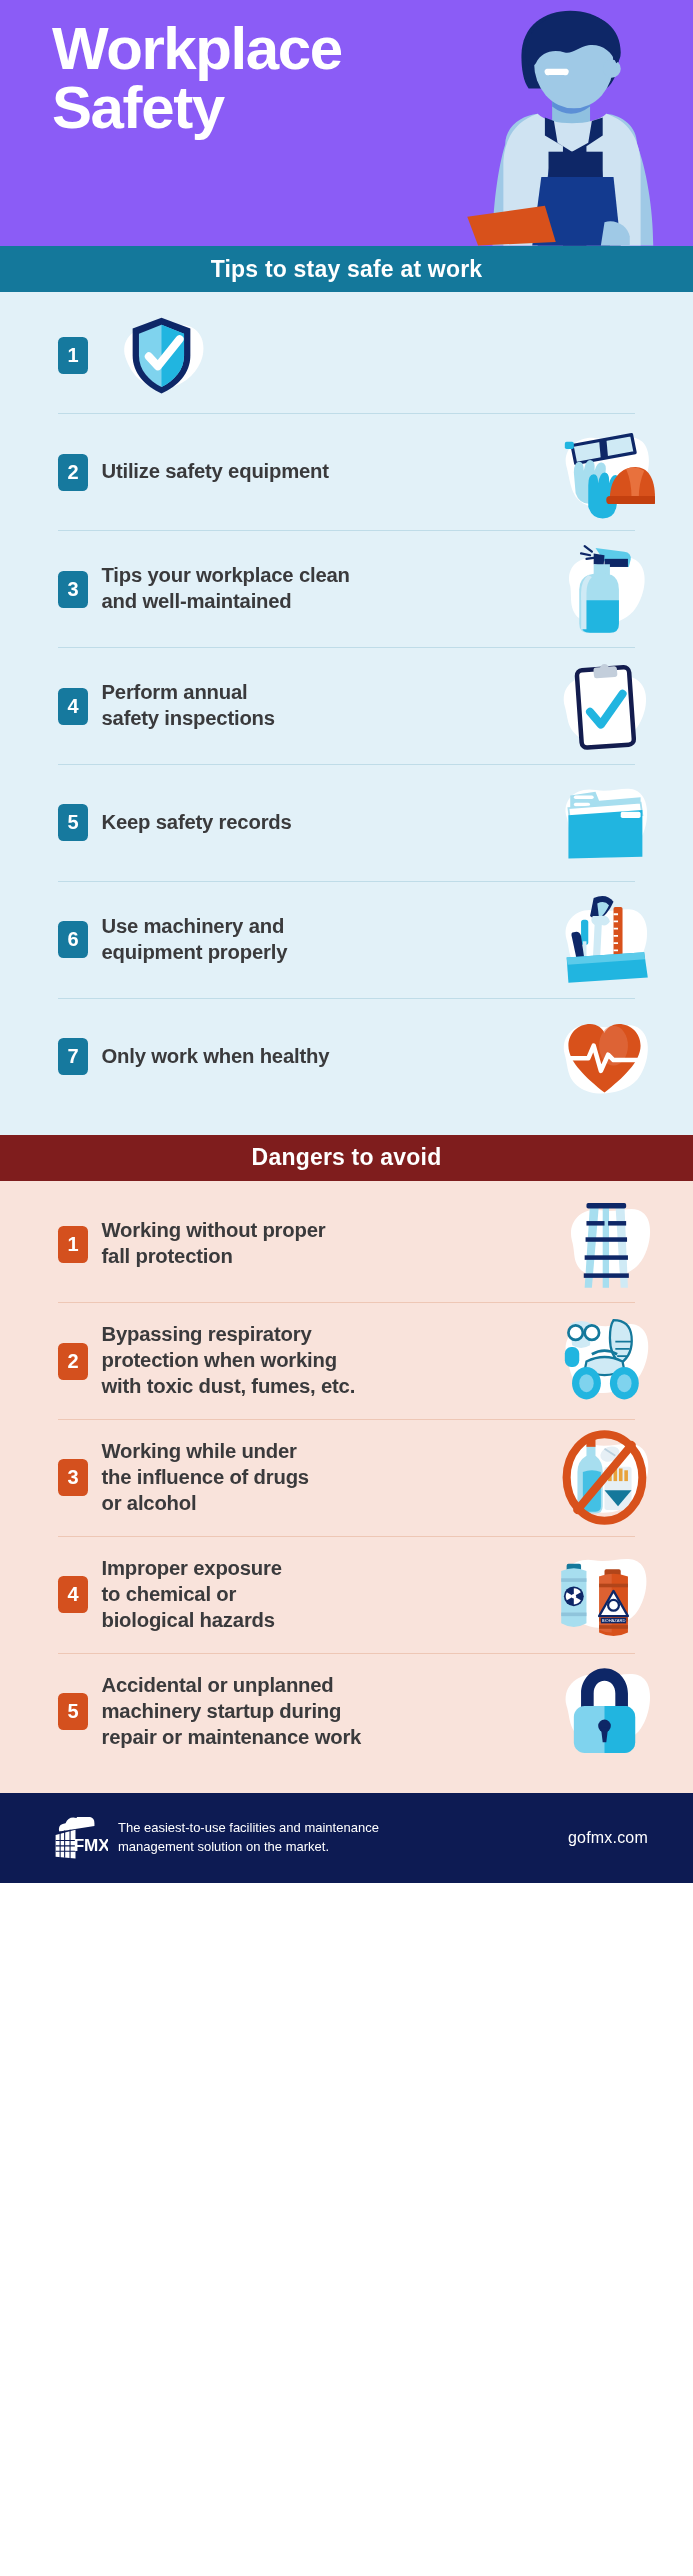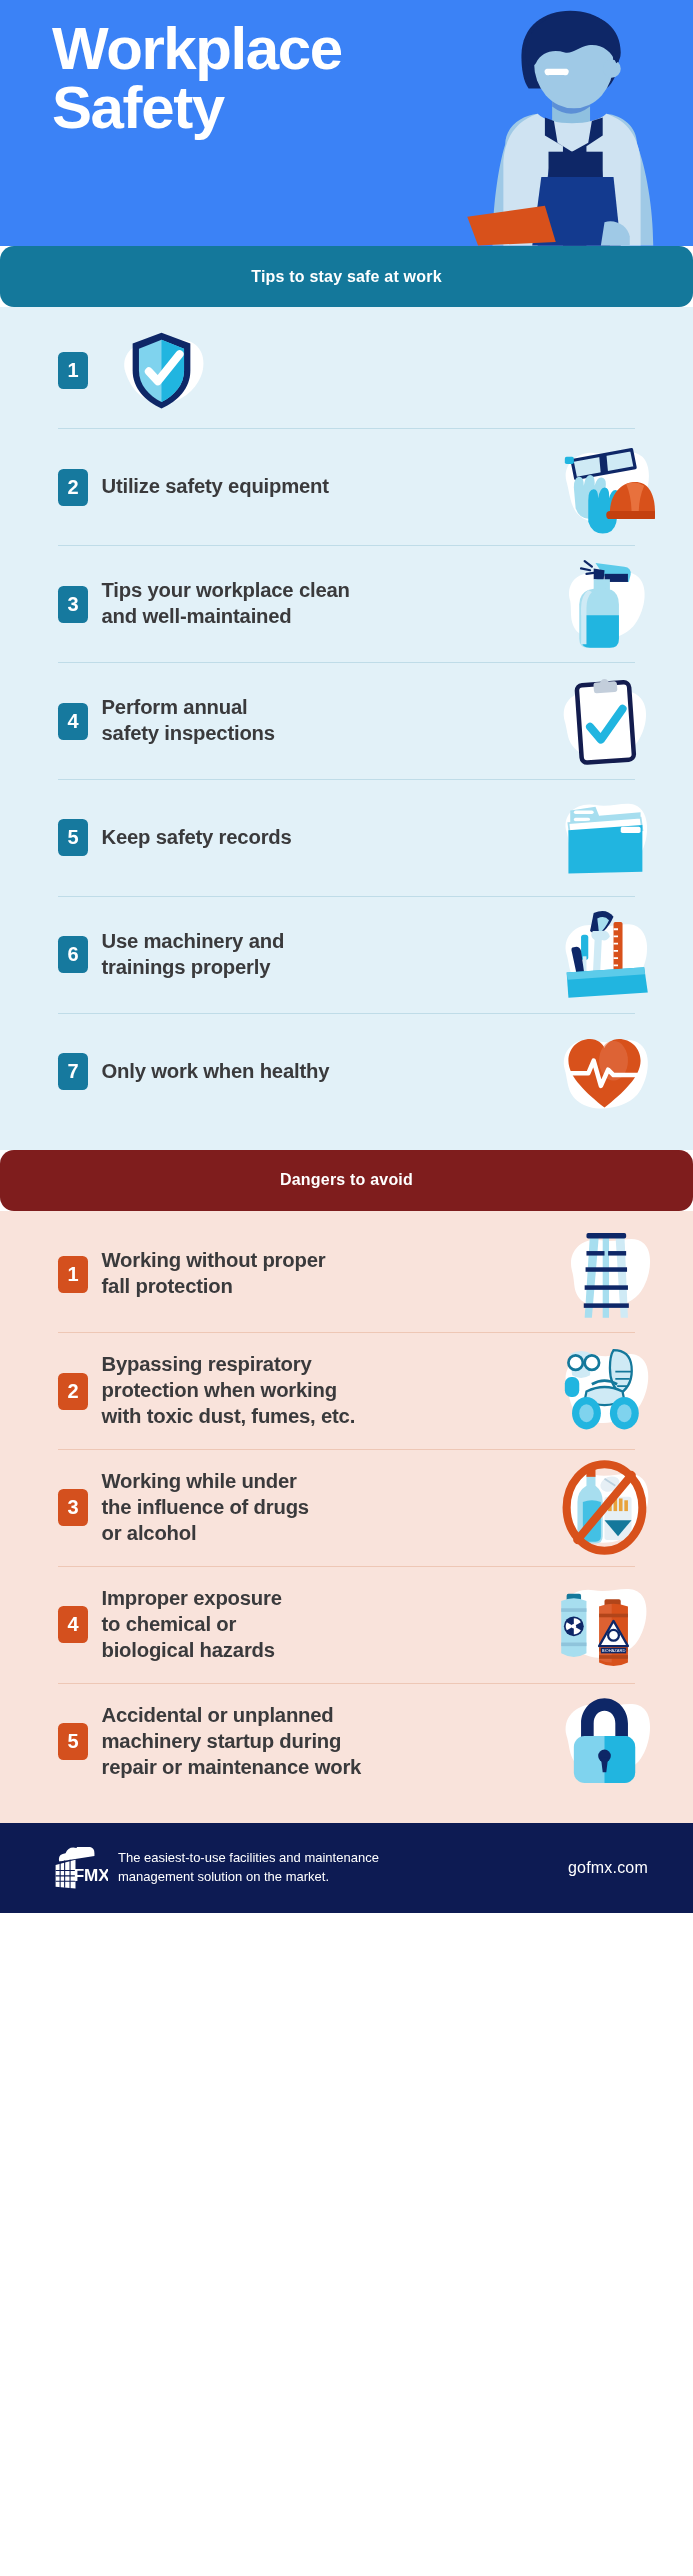--- a/index.html
+++ b/index.html
@@ -15,21 +15,21 @@
     width: 693px;
     height: 2576px;
     overflow: hidden;
     background: #ffffff;
   }
 
   
   .hero {
     position: relative;
     height: 246px;
-    background: #3b82f6;
+    background: #8b5cf6;
     overflow: hidden;
   }
   .hero-title {
     position: absolute;
     left: 52px;
     top: 20px;
     width: 415px;
     color: #ffffff;
     font-size: 60px;
     line-height: 0.98;
@@ -41,29 +41,28 @@
     position: absolute;
     right: 0;
     top: 0;
     width: 242px;
     height: 246px;
   }
 
   
   .bar {
     position: relative;
-    height: 61px;
+    height: 46px;
     display: flex;
     align-items: center;
     justify-content: center;
     color: #ffffff;
-    font-size: 16px;
+    font-size: 23px;
     font-weight: bold;
     letter-spacing: 0.2px;
-    border-radius: 14px;
   }
   .bar-tips { background: #14789B; }
   .bar-dangers { background: #7f1d1d; }
 
   
   .section-tips { background: #E2F1F8; padding: 5.4px 0 20px 0; }
   .section-dangers { background: #F9E3DB; padding: 5.4px 0 23.5px 0; }
 
   .row {
     position: relative;
@@ -282,21 +281,21 @@
           <rect x="74" y="44" width="22" height="7" rx="2" fill="#ffffff"></rect>
         </svg>
       </div>
     </div>
 
     <div class="divider"></div>
 
     <div class="row">
       <div class="badge badge-tip">6</div>
       <div class="row-text">Use machinery and
-trainings properly</div>
+equipment properly</div>
       <div class="row-icon">
         <svg viewBox="0 0 112 112">
           <path d="M14 56 C8 36 26 20 46 24 C66 28 84 16 96 28 C108 40 104 68 92 82 C78 98 46 102 30 90 C16 80 18 70 14 56 Z" fill="#ffffff"></path>
 
           <path d="M44 10 q14 -6 22 4 q-6 14 -18 22 l-8 -6 Z" fill="#0E2767"></path>
           <path d="M48 16 q8 -4 13 2 q-4 9 -11 15 Z" fill="#A7DEEF"></path>
 
           <rect x="66" y="20" width="10" height="56" rx="2" fill="#D8511B"></rect>
           <path d="M66 28 h5 M66 36 h5 M66 44 h5 M66 52 h5 M66 60 h5 M66 68 h5" stroke="#ffffff" stroke-width="2"></path>
 

